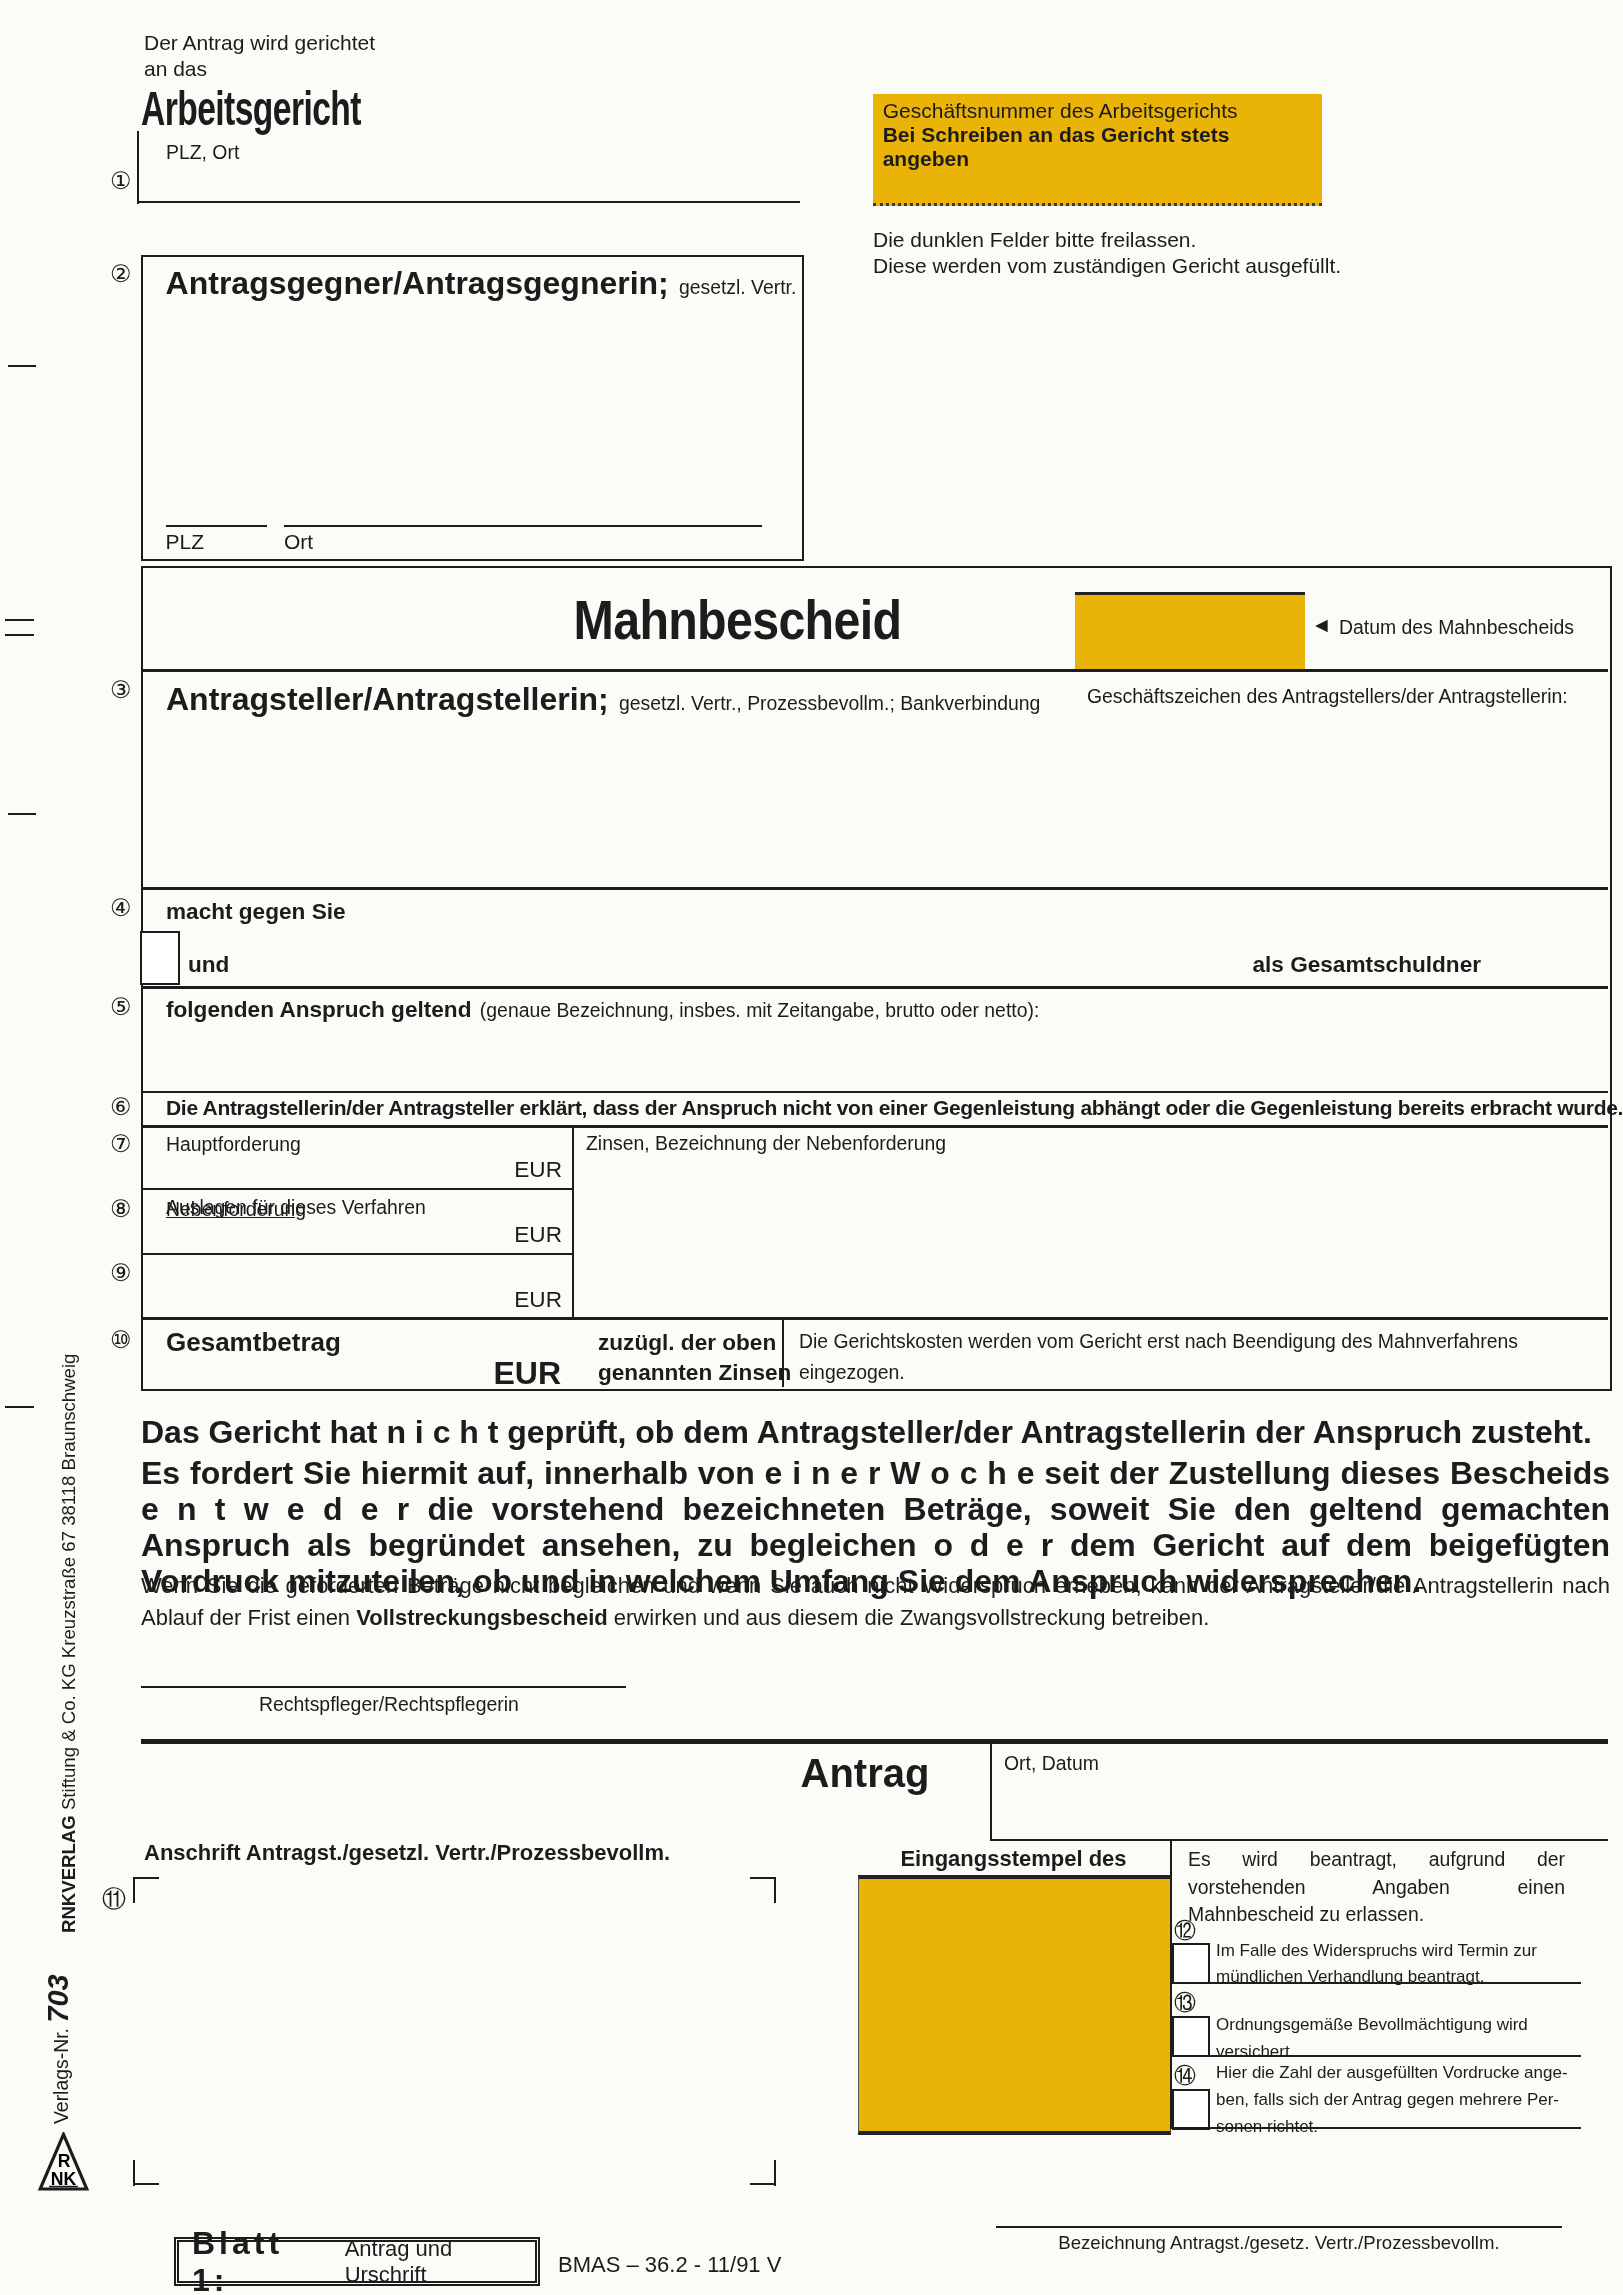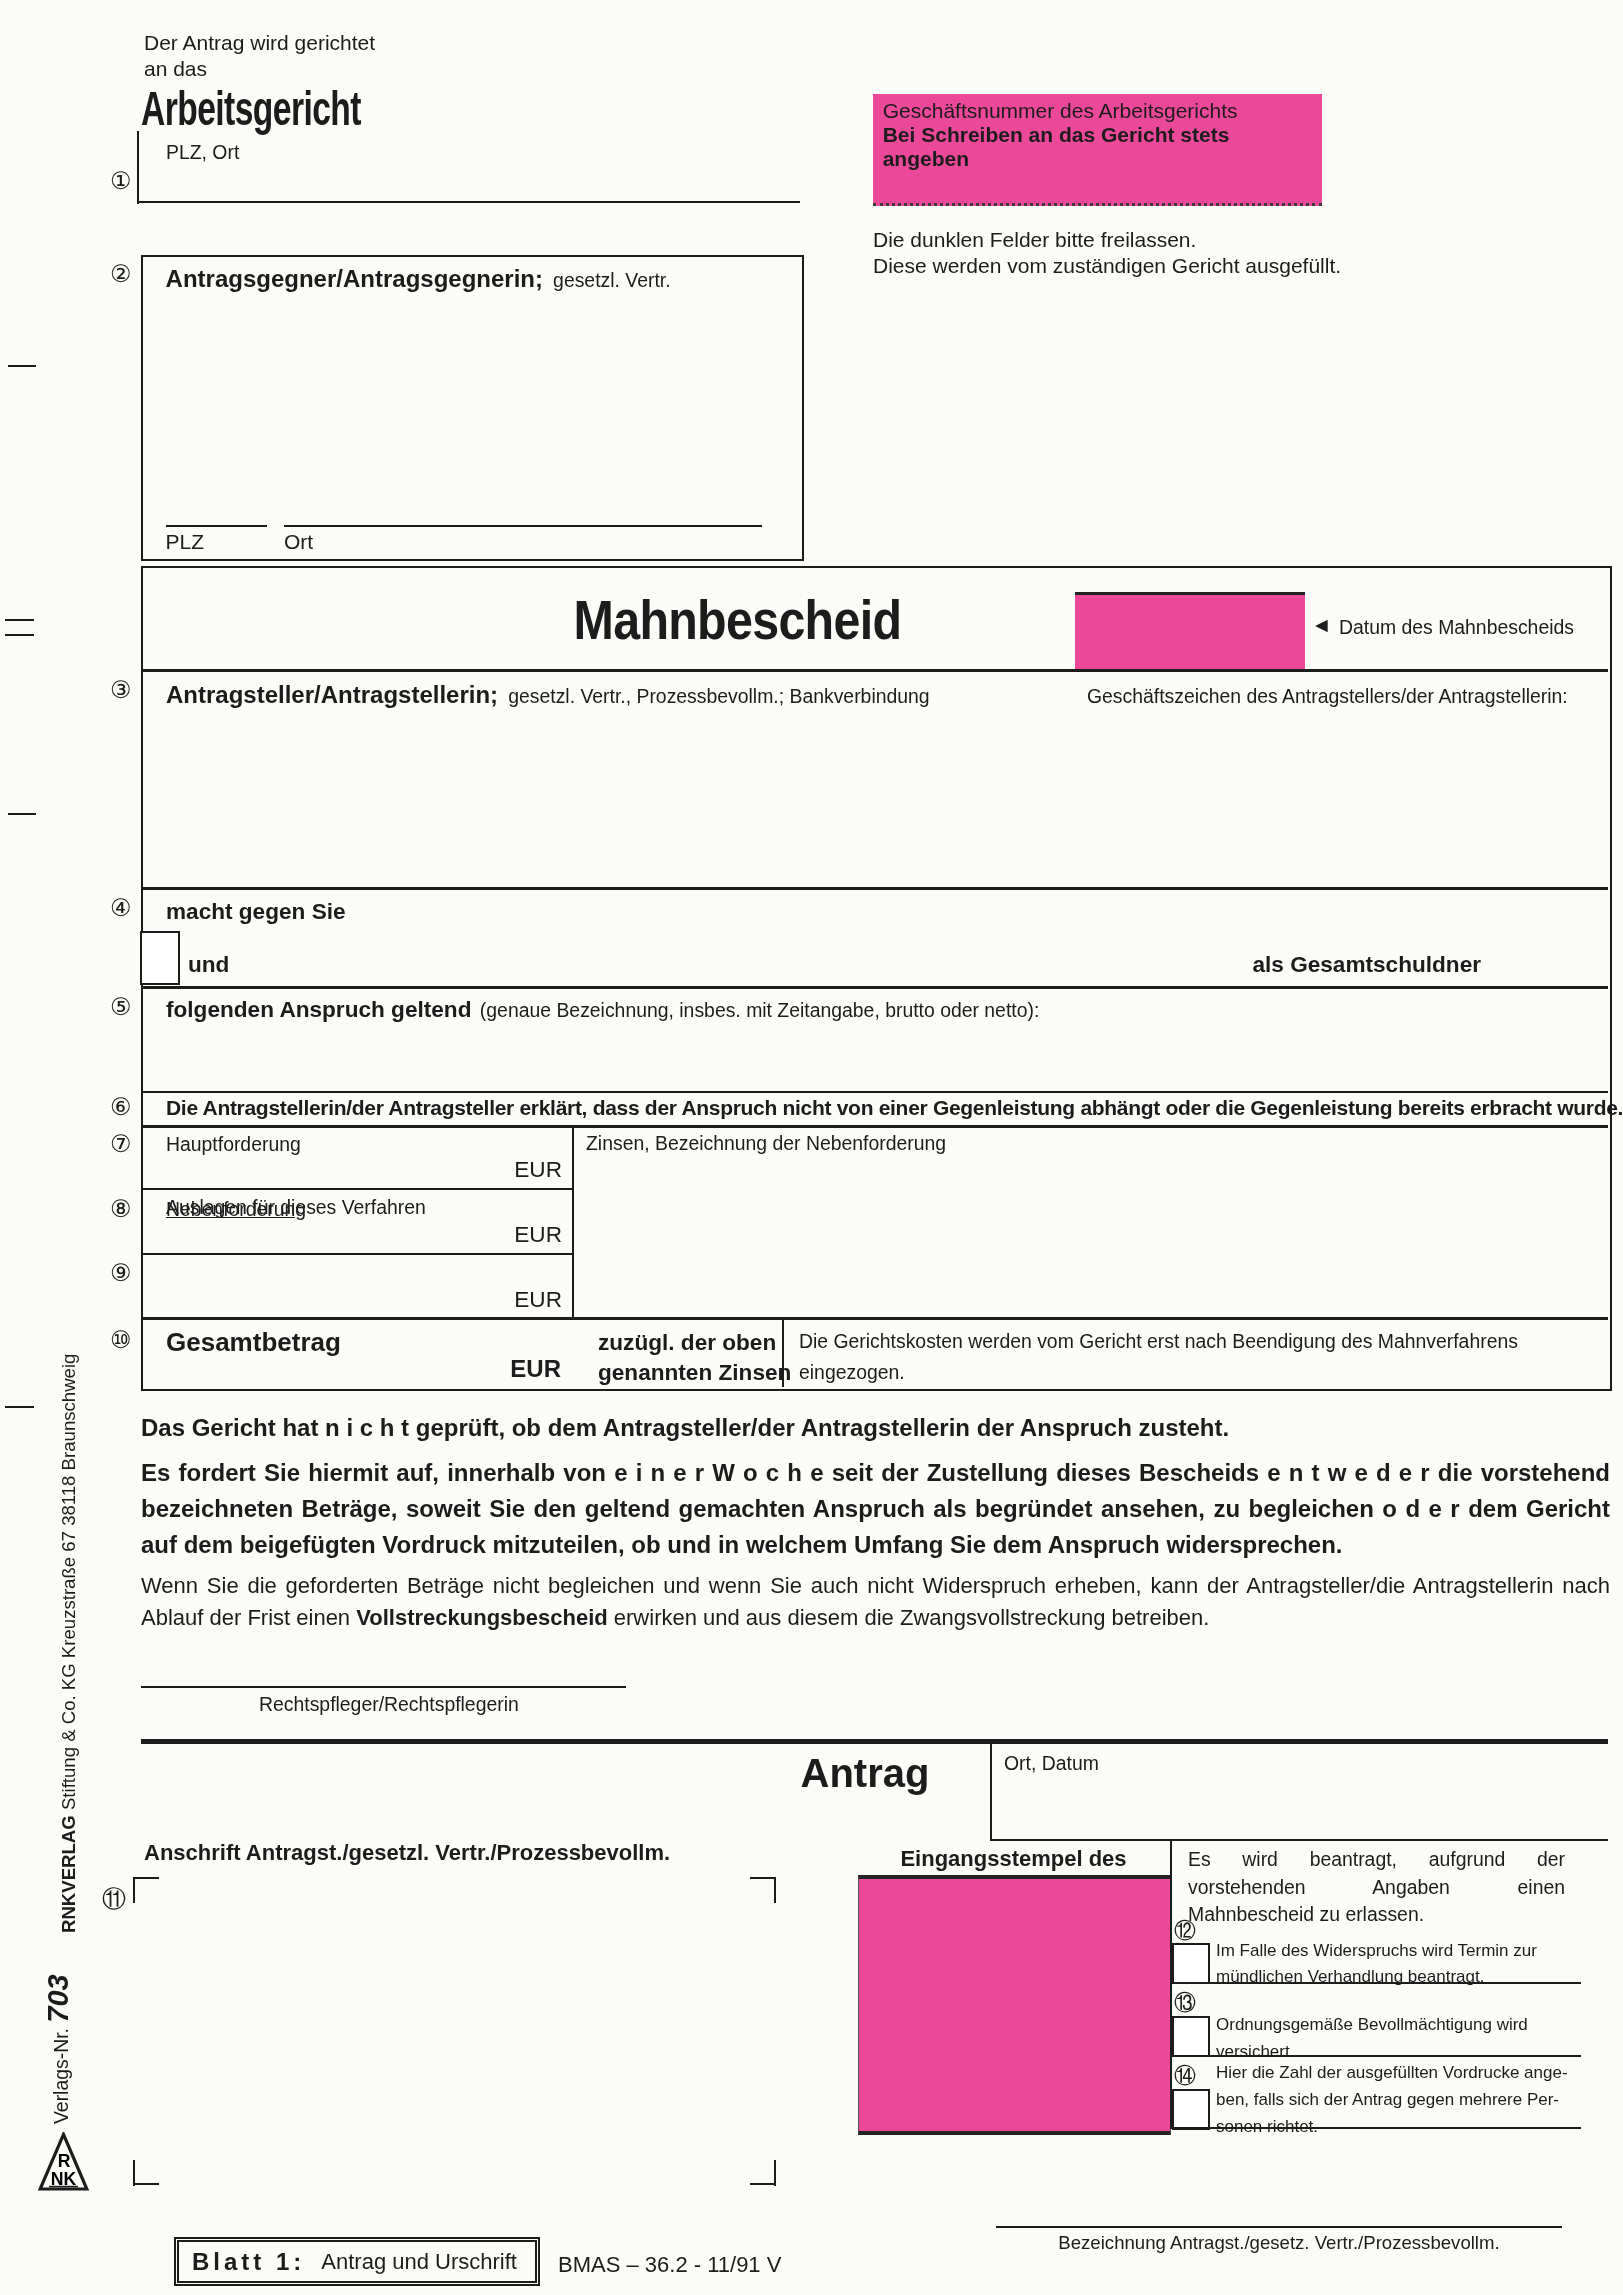--- a/index.html
+++ b/index.html
@@ -9,23 +9,23 @@
   .a{position:absolute;}
   .b{font-weight:bold;}
   .hl{position:absolute;background:#1c1c1c;}
   .vl{position:absolute;background:#1c1c1c;}
   .t21{font-size:17px;line-height:27px;}
   .t23{font-size:18.6px;}
   .t24{font-size:19.4px;}
   .t26{font-size:21px;}
   .t27{font-size:22px;}
   .t28{font-size:22.6px;}
-  .t30{font-size:24px;}
+  .t30{font-size:32px;}
   .circ{position:absolute;font-family:"DejaVu Sans",sans-serif;font-size:24px;color:#1c1c1c;}
-  .gray{background:#ec4899;}
+  .gray{background:#eab308;}
   .cb{position:absolute;background:#ffffff;border:2.4px solid #1c1c1c;}
   .field{position:absolute;}
   .just{text-align:justify;}
   .nw{white-space:nowrap;}
   .rot{transform:rotate(-90deg);transform-origin:0 0;}
 </style>
 </head>
 <body>
 
 <div class="page">

